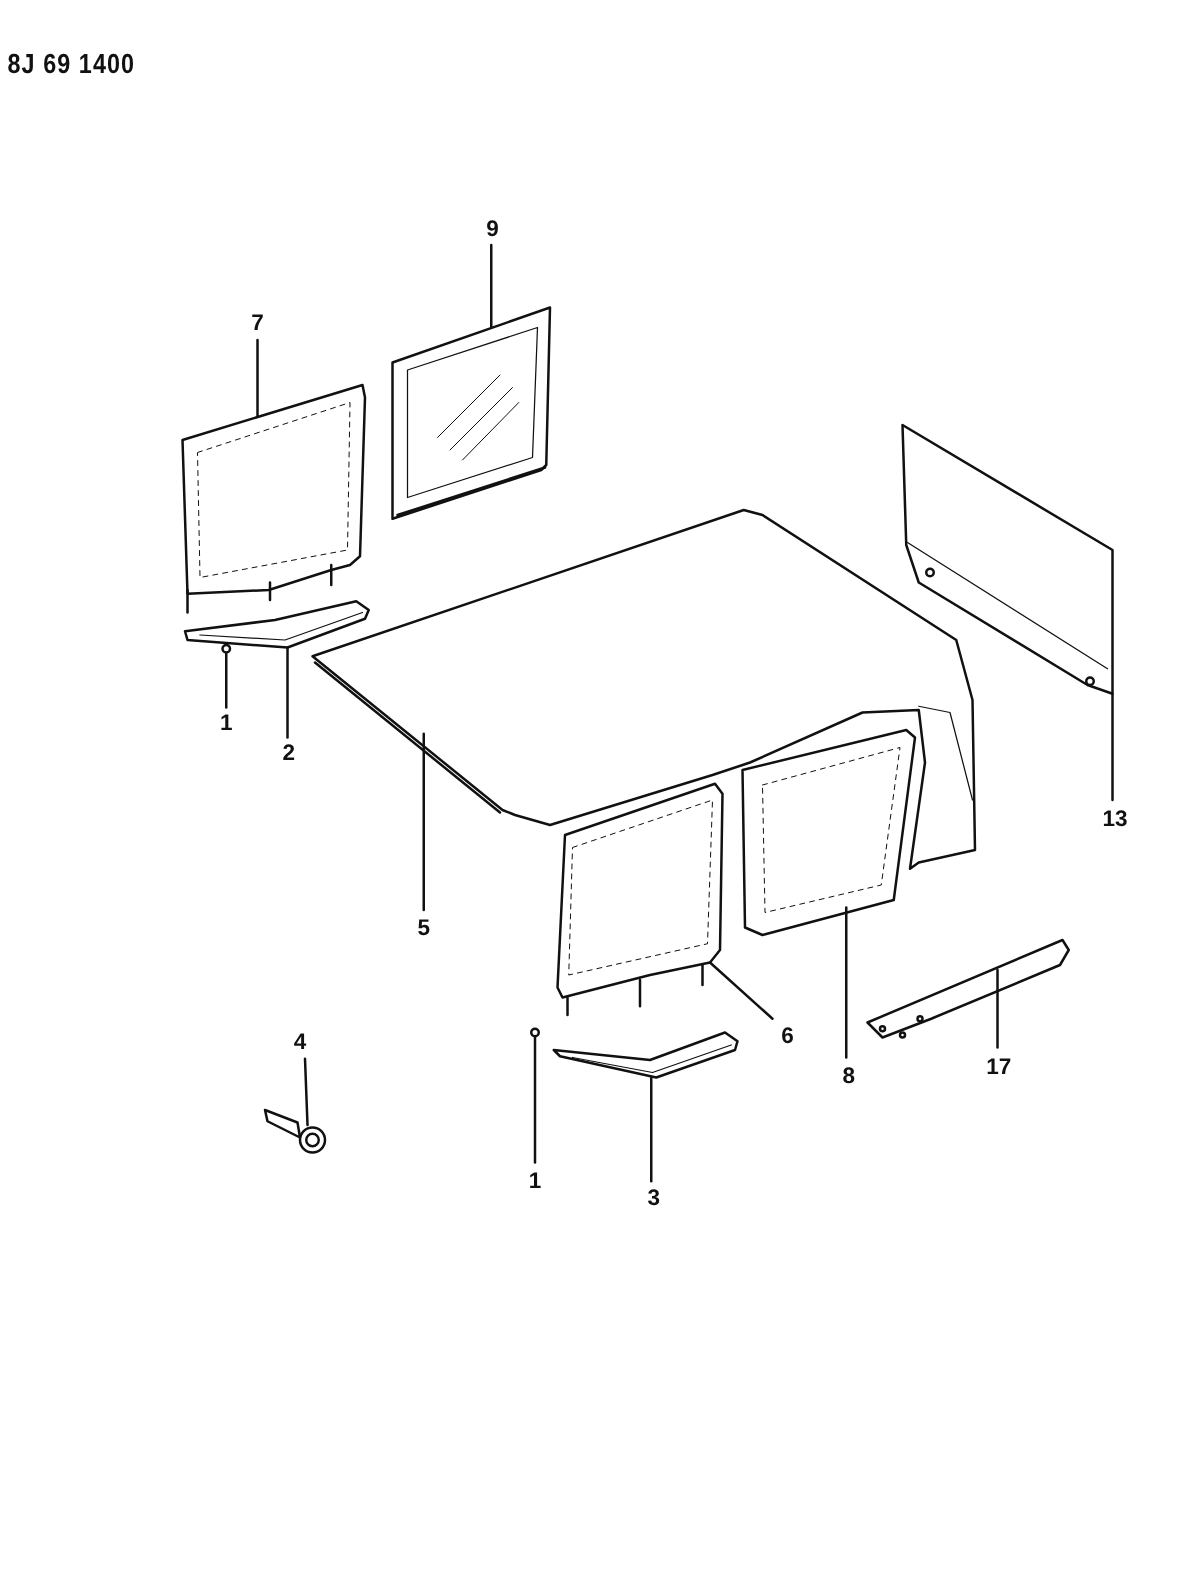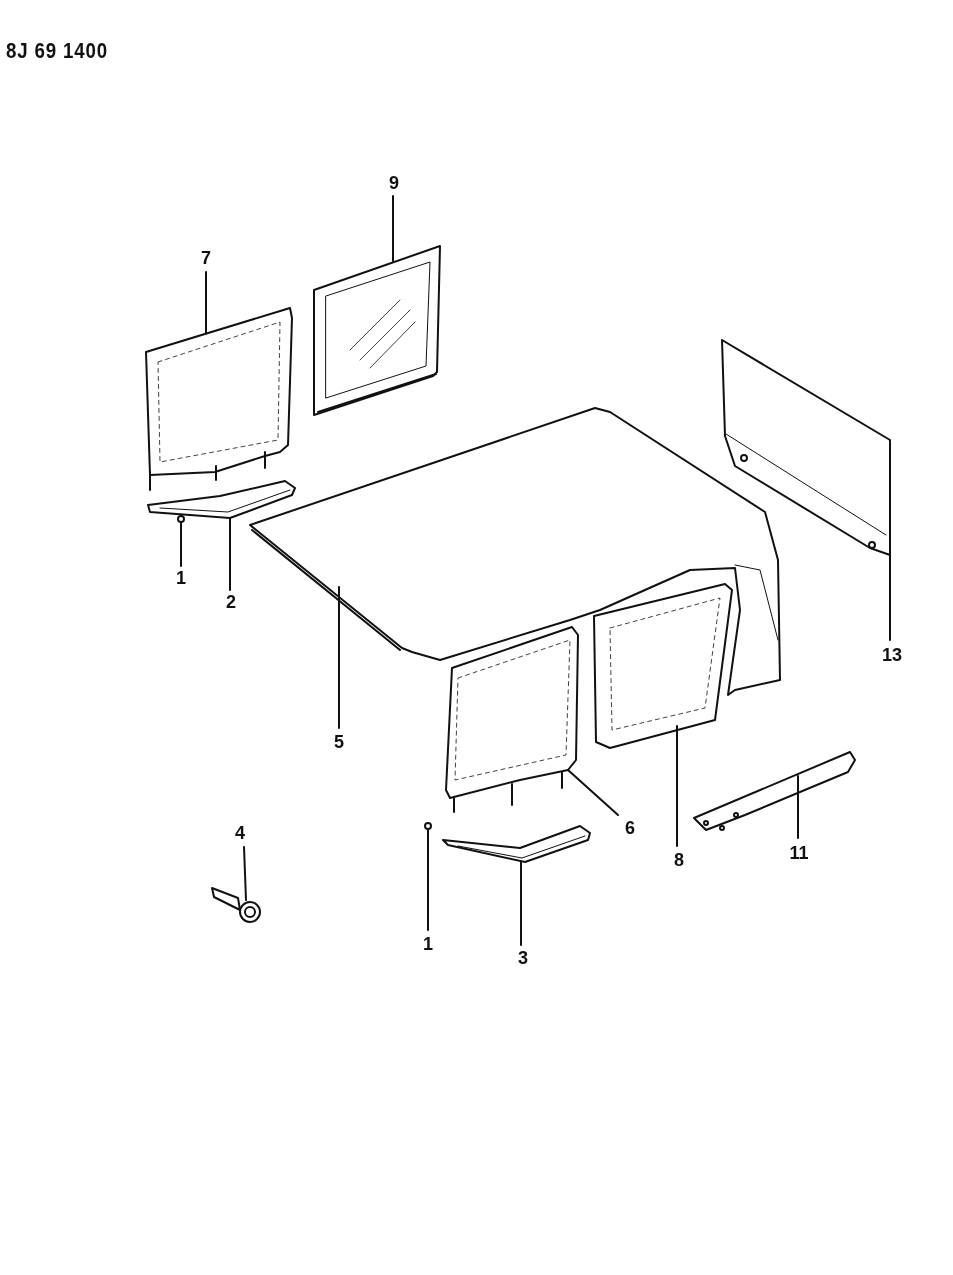--- a/index.html
+++ b/index.html
@@ -100,13 +100,13 @@
 <div class="callout" style="left:231px;top:602px;">2</div>
 <div class="callout" style="left:523px;top:958px;">3</div>
 <div class="callout" style="left:428px;top:944px;">1</div>
 <div class="callout" style="left:240px;top:833px;">4</div>
 <div class="callout" style="left:339px;top:742px;">5</div>
 <div class="callout" style="left:630px;top:828px;">6</div>
 <div class="callout" style="left:206px;top:258px;">7</div>
 <div class="callout" style="left:679px;top:860px;">8</div>
 <div class="callout" style="left:394px;top:183px;">9</div>
 <div class="callout" style="left:892px;top:655px;">13</div>
-<div class="callout" style="left:799px;top:853px;">11</div>
+<div class="callout" style="left:799px;top:853px;">17</div>
 
 </body></html>

